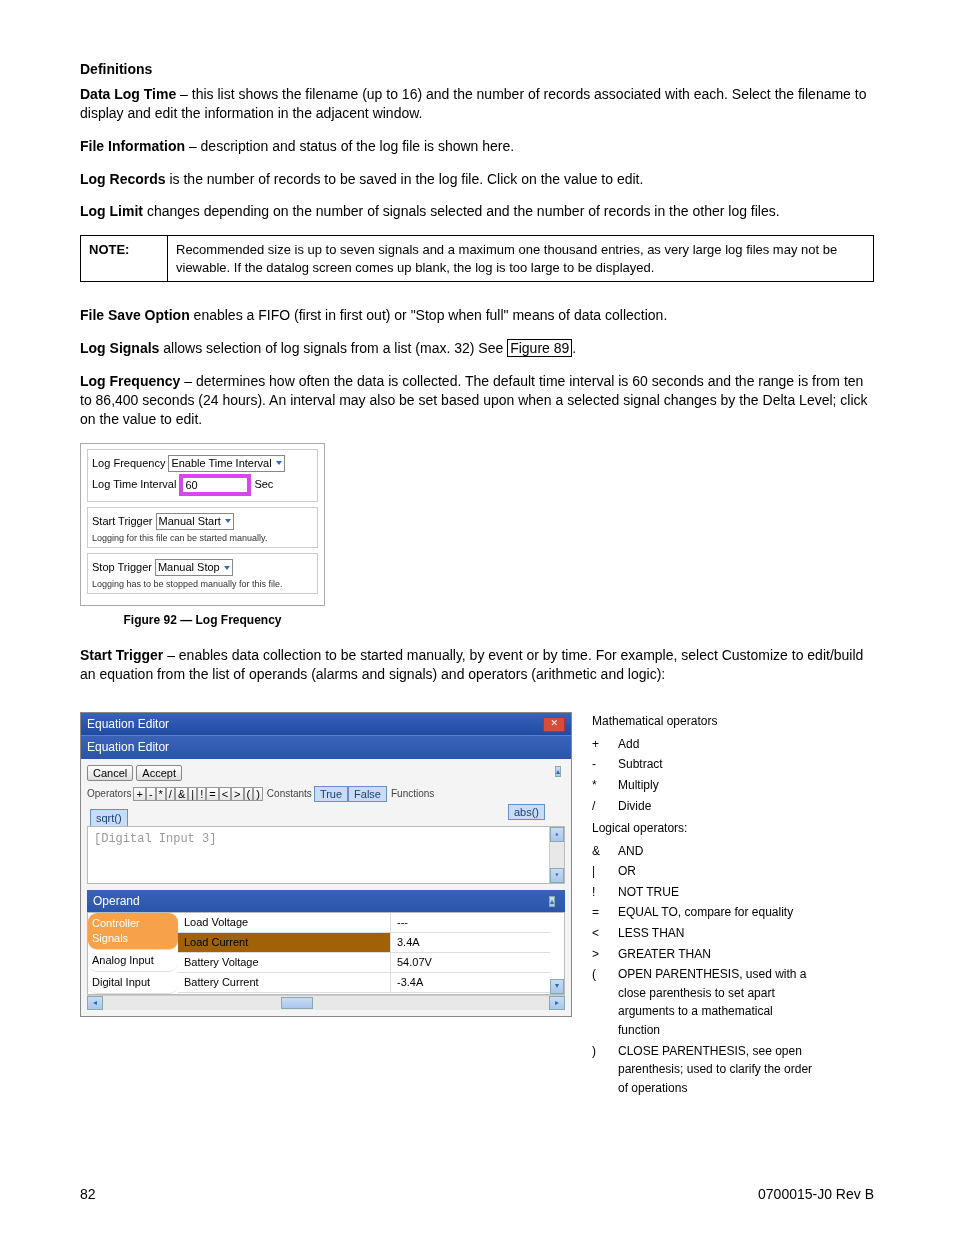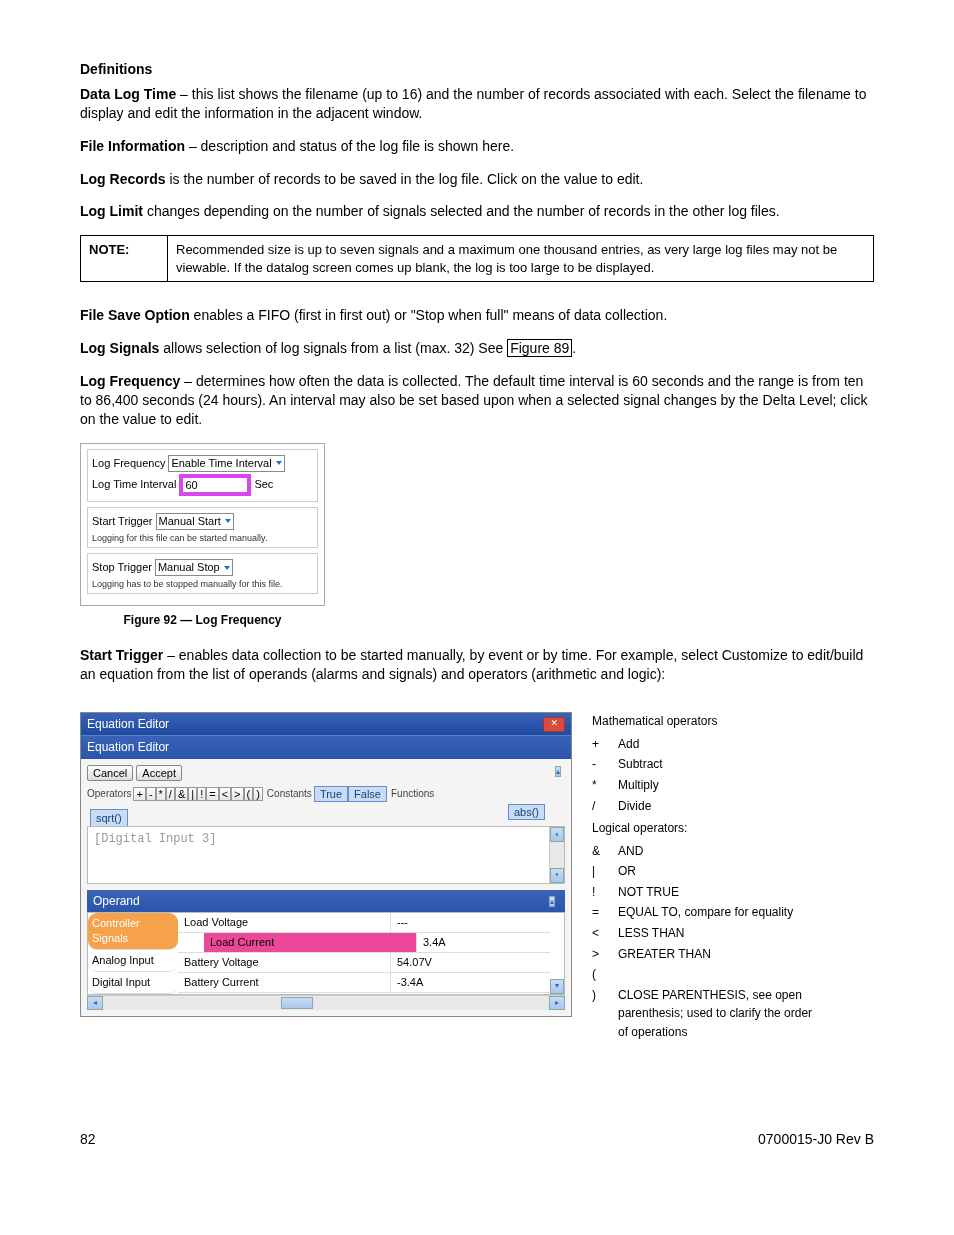--- a/index.html
+++ b/index.html
@@ -140,21 +140,21 @@
   }
   .ctrlsig-left .tab.active {
     background: #f5a24a; color: #fff;
   }
   .sig-table { flex: 1; }
   .sig-table .srow {
     display: flex; border-bottom: 1px solid #ddd;
   }
   .sig-table .srow .c1 { width: 200px; padding: 2px 6px; border-right: 1px solid #ddd; }
   .sig-table .srow .c2 { flex: 1; padding: 2px 6px; }
-  .sig-table .srow.hl .c1 { background: #ec4899; margin-left: 26px; }
+  .sig-table .srow.hl .c1 { background: #a16207; }
   .hscroll {
     height: 14px; background: #e8e8e8; border-top: 1px solid #ccc;
     display: flex; justify-content: space-between; align-items: stretch;
   }
   .hscroll .hbtn { width: 14px; background: linear-gradient(#c8dcf5,#a9c6ec); border: 1px solid #8aa; font-size: 8px; text-align:center; line-height:11px; color:#2a6fb5; }
   .hscroll .track { flex: 1; position: relative; }
   .hscroll .thumb { position: absolute; left: 40%; top:1px; bottom:1px; width: 30px; background: linear-gradient(#c8dcf5,#a9c6ec); border:1px solid #8aa; }
 
   .ops-col { font-size: 12px; line-height: 1.55; }
   .ops-col .oprow { display: flex; gap: 14px; margin-bottom: 2px; }
@@ -368,20 +368,21 @@
         <div class="oprow">
           <span class="sym">&lt;</span>
           <span style="max-width: 200px;">LESS THAN</span>
         </div>
         <div class="oprow">
           <span class="sym">&gt;</span>
           <span style="max-width: 200px;">GREATER THAN</span>
         </div>
         <div class="oprow">
           <span class="sym">(</span>
+          <span style="max-width: 200px;">OPEN PARENTHESIS, used with a close parenthesis to set apart arguments to a mathematical function</span>
         </div>
         <div class="oprow">
           <span class="sym">)</span>
           <span style="max-width: 200px;">CLOSE PARENTHESIS, see open parenthesis; used to clarify the order of operations</span>
         </div>
       </div>
   </div>
 </div>
 
 <div class="footer">

